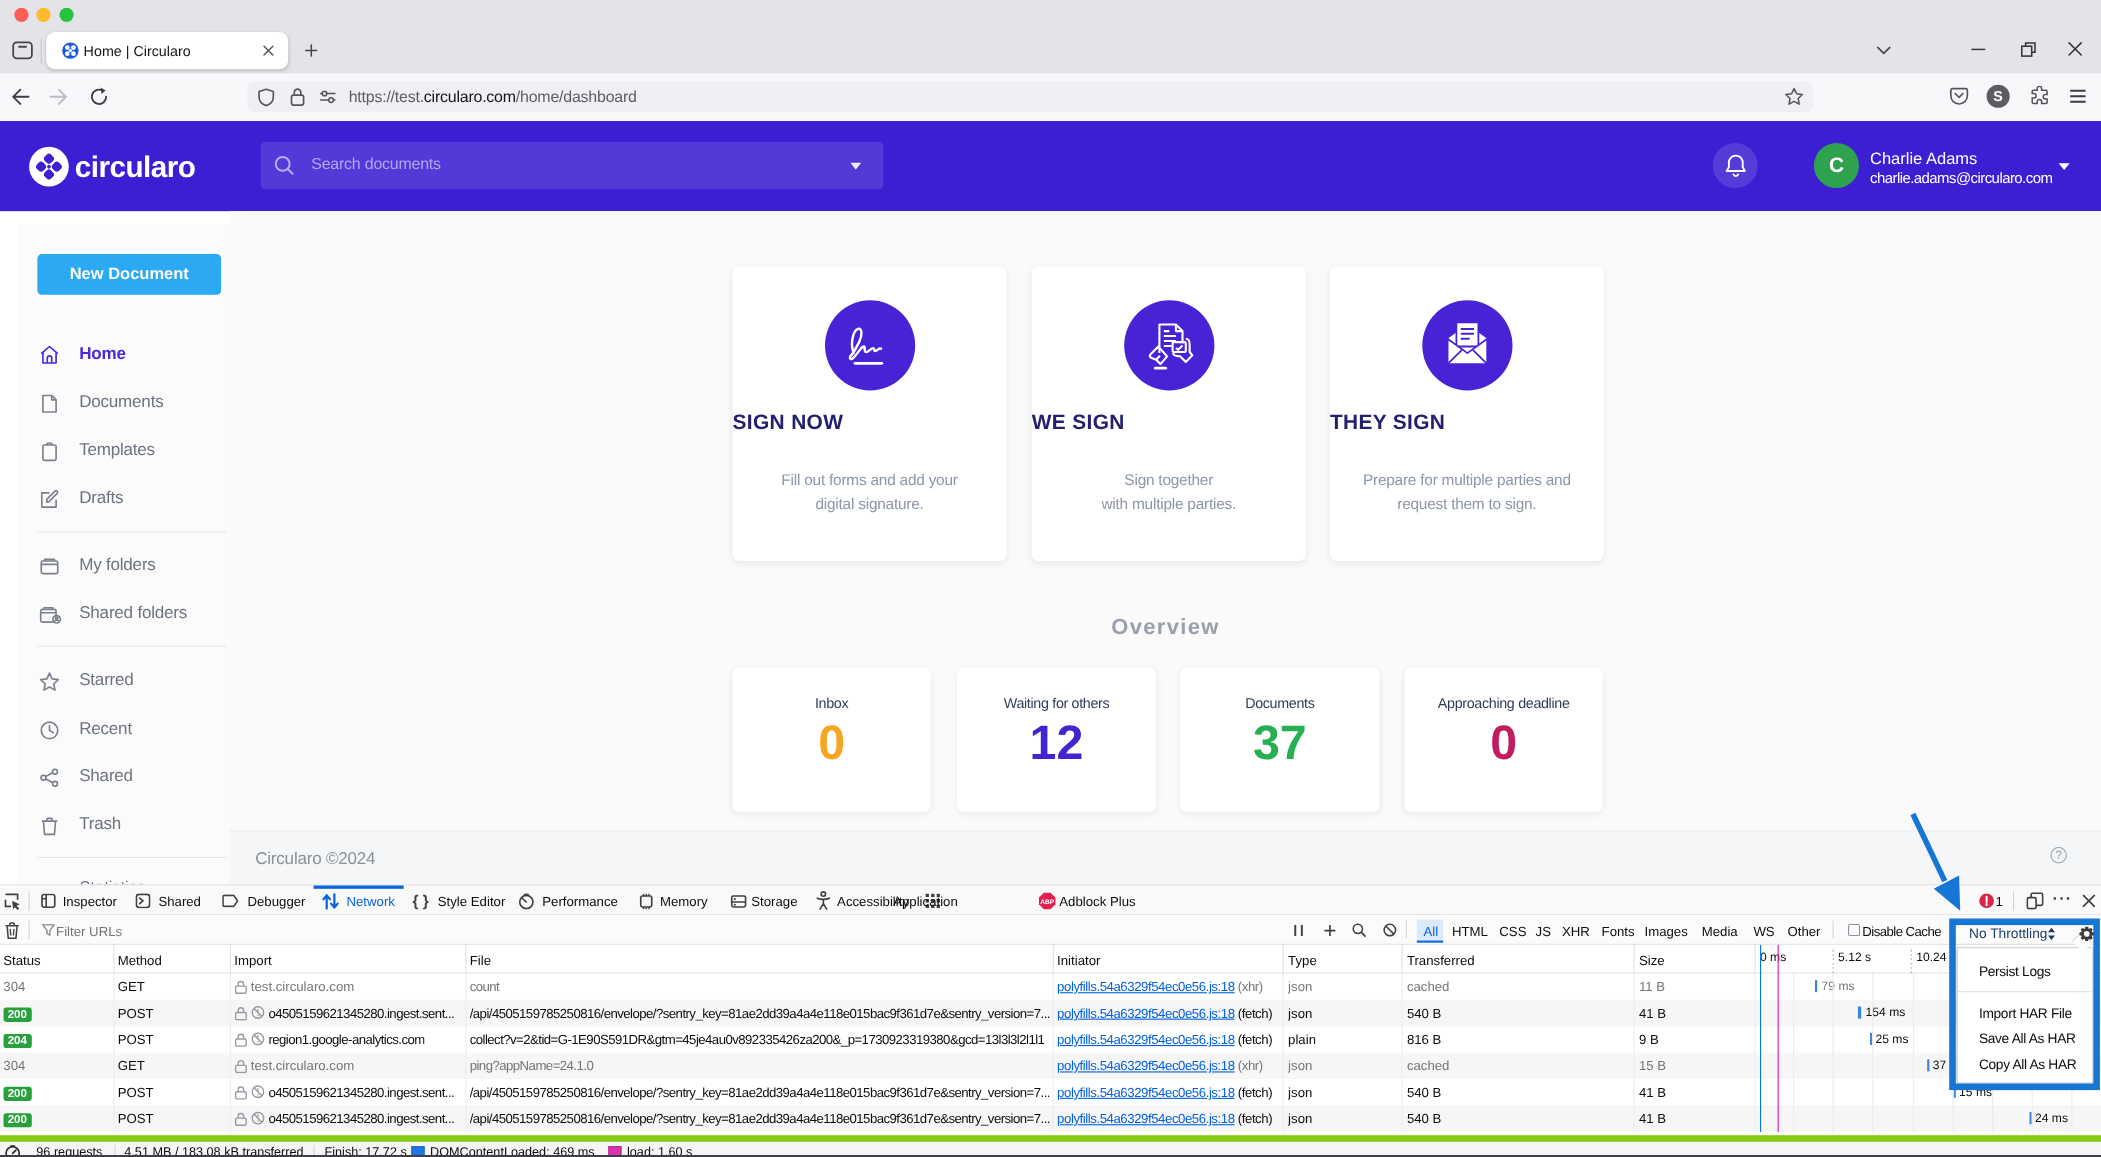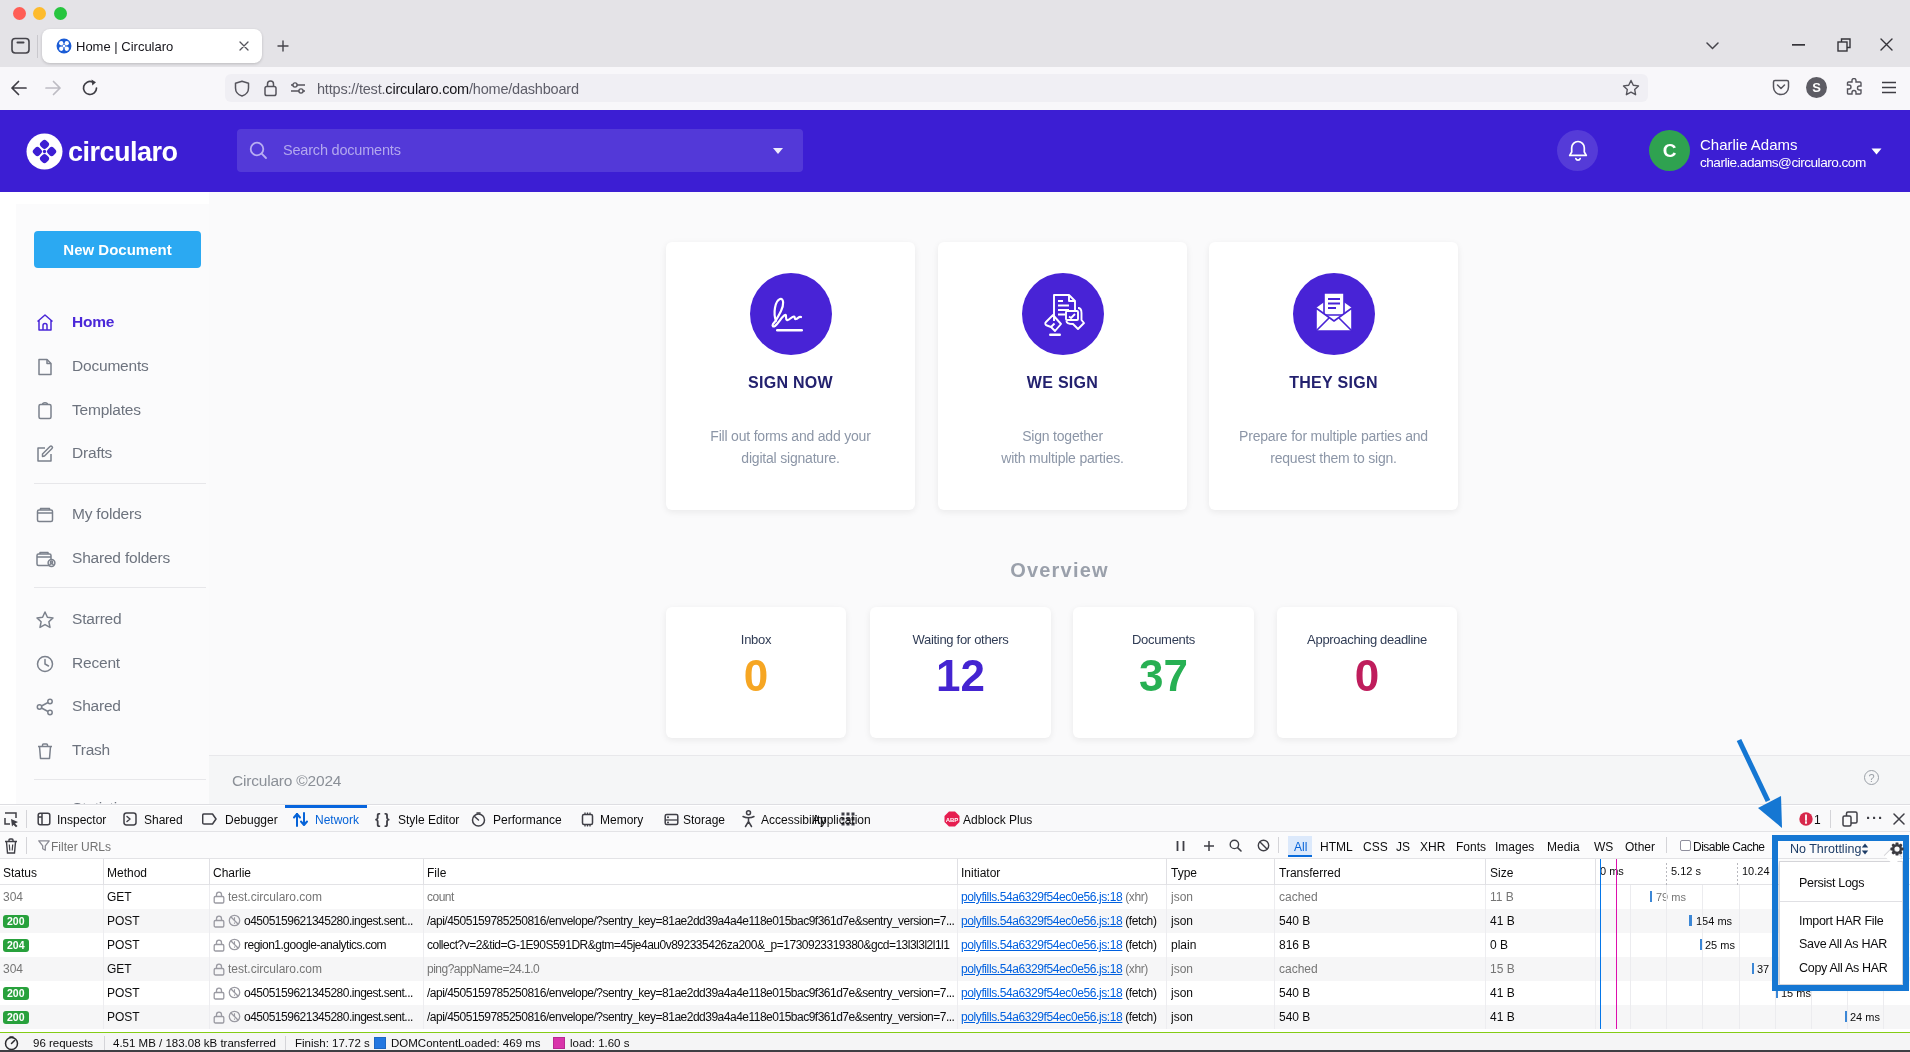--- a/index.html
+++ b/index.html
@@ -35,21 +35,21 @@
 .sitem { position:absolute; left:0; width:208px; height:24px; color:#6d737e; font-size:15.5px; letter-spacing:-0.2px; }
 .sitem svg { position:absolute; left:19px; top:2px; }
 .sitem .lab { position:absolute; left:56px; top:2px; }
 .sitem.act { color:#4a27d8; font-weight:700; }
 .ssep { position:absolute; left:18px; width:172px; height:1px; background:#e7e7ea; }
 
 
 #main { position:absolute; left:209px; top:192px; width:1701px; height:612px; background:#fafafb; }
 .card { position:absolute; top:50px; width:249px; height:268px; background:#fff; border-radius:6px; box-shadow:0 2px 7px rgba(0,0,0,.07); }
 .ccirc { position:absolute; left:50%; margin-left:-41px; top:31px; width:82px; height:82px; border-radius:50%; background:#4823d6; }
-.chead { position:absolute; left:0; top:132px; width:100%; text-align:center; font-size:16px; font-weight:800; color:#23216f; letter-spacing:0.3px; }
+.chead { position:absolute; left:0; top:132px; width:100%; font-size:19px; font-weight:800; color:#23216f; letter-spacing:0.3px; }
 .cdesc { position:absolute; left:0; top:184px; width:100%; text-align:center; font-size:14px; letter-spacing:-0.2px; line-height:21.5px; color:#8c96a7; }
 #ovtitle { position:absolute; left:0; top:367px; width:1701px; text-align:center; font-size:20px; font-weight:800; color:#9aa0ab; letter-spacing:1.2px; }
 .scard { position:absolute; top:415px; height:131px; background:#fff; border-radius:6px; box-shadow:0 2px 7px rgba(0,0,0,.07); text-align:center; }
 .scard .slab { position:absolute; top:25px; width:100%; font-size:13px; letter-spacing:-0.3px; color:#303c55; }
 .scard .snum { position:absolute; top:44px; width:100%; font-size:44px; font-weight:700; }
 #footline { position:absolute; left:0; top:563px; width:1701px; height:1px; background:#e8e8eb; }
 #footer { position:absolute; left:0; top:564px; width:1701px; height:48px; background:#f5f6f7; }
 #footer .cop { position:absolute; left:23px; top:16px; font-size:15.5px; letter-spacing:-0.2px; color:#8b9097; }
 #help { position:absolute; left:1655px; top:14px; width:15px; height:15px; border-radius:50%; border:1.4px solid #9aa0a7; color:#9aa0a7; font-size:11px; text-align:center; line-height:14px; }
 
@@ -67,21 +67,21 @@
 .row.odd { background:#f6f6f7; }
 .row .c { position:absolute; top:5px; white-space:nowrap; overflow:hidden; }
 .row .cfile { left:427px; width:529px; letter-spacing:-0.5px; }
 .row .gray, .gray { color:#757575; }
 .badge { display:inline-block; background:#28a13c; color:#fff; font-size:10.5px; font-weight:700; border-radius:3px; padding:1px 4px 1px; line-height:11px; }
 .lnk { color:#0060df; text-decoration:underline; }
 .colline { position:absolute; top:80px; height:144px; width:1px; background:#ededf0; }
 .gridline { position:absolute; top:80px; height:144px; width:1px; background:#ececef; }
 .tick { position:absolute; width:1.5px; height:11px; background:#3c87d6; }
 .wf { font-size:11px; top:6px !important; }
-#dstatus { position:absolute; left:0; top:227px; width:1910px; height:21px; background:#f5f5f6; border-top:1px solid #84cc16; }
+#dstatus { position:absolute; left:0; top:227px; width:1910px; height:21px; background:#f5f5f6; border-top:6px solid #84cc16; }
 #dstatus .s { position:absolute; top:4px; font-size:11.5px; white-space:nowrap; }
 #bottomedge { position:absolute; left:0; top:1050px; width:1910px; height:2px; background:#3f3f44; }
 
 
 #hlbox { position:absolute; left:1772px; top:835px; width:137px; height:156px; border:6px solid #1577d3; }
 #menu { position:absolute; left:1779px; top:861px; width:124px; height:124px; background:#fff; border:1px solid #d4d4d8; box-shadow:-3px 3px 6px rgba(0,0,0,.16); }
 #menu .mi { position:absolute; left:19px; font-size:12.5px; letter-spacing:-0.3px; color:#0c0c0d; white-space:nowrap; }
 #menu .msep { position:absolute; left:0; top:39px; width:122px; height:1px; background:#e0e0e4; }
 </style>
 </head>
@@ -482,21 +482,21 @@
       <div class="t" style="left:1594px;">WS</div>
       <div class="t" style="left:1625px;">Other</div>
       <div class="t" style="left:1693px; letter-spacing:-0.5px;">Disable Cache</div>
       <div style="position:absolute; left:1680px; top:8px; width:11px; height:11px; border:1px solid #8f8f9d; border-radius:2px; background:#fff;"></div>
       <div style="position:absolute; left:1666px; top:5px; width:1px; height:16px; background:#d4d4d8;"></div>
       <div style="position:absolute; left:1288px; top:23px; width:24px; height:2px; background:#0a6cdc;"></div>
     </div>
     <div id="dhead">
       <div class="h" style="left:3px;">Status</div>
       <div class="h" style="left:107px;">Method</div>
-      <div class="h" style="left:213px;">Charlie</div>
+      <div class="h" style="left:213px;">Import</div>
       <div class="h" style="left:427px;">File</div>
       <div class="h" style="left:961px;">Initiator</div>
       <div class="h" style="left:1171px;">Type</div>
       <div class="h" style="left:1279px;">Transferred</div>
       <div class="h" style="left:1490px;">Size</div>
       <div class="h wf" style="left:1600px;">0 ms</div>
       <div class="h wf" style="left:1671px;">5.12 s</div>
       <div class="h wf" style="left:1742px;">10.24</div>
     </div>
 
@@ -547,21 +547,21 @@
         <svg class="abs" style="left:228px; top:5px;" width="13" height="13" viewBox="0 0 13 13">
           <circle cx="6.5" cy="6.5" r="5.2" fill="none" stroke="#9a9aa2" stroke-width="1.3"></circle>
           <path d="M2.8 2.8 L10.2 10.2" stroke="#9a9aa2" stroke-width="1.3"></path>
           <path d="M6.5 3.2 v3.2 M6.5 8.4 v1.4" stroke="#9a9aa2" stroke-width="1.1"></path>
         </svg>
         <span class="c" style="left:244px; letter-spacing:-0.5px;">region1.google-analytics.com</span>
       <span class="c cfile">collect?v=2&amp;tid=G-1E90S591DR&amp;gtm=45je4au0v892335426za200&amp;_p=1730923319380&amp;gcd=13l3l3l2l1l1</span>
       <span class="c" style="left:961px; letter-spacing:-0.4px;"><span class="lnk">polyfills.54a6329f54ec0e56.js:18</span> (fetch)</span>
       <span class="c" style="left:1171px;">plain</span>
       <span class="c" style="left:1279px;">816 B</span>
-      <span class="c" style="left:1490px;">0 B</span>
+      <span class="c" style="left:1490px;">9 B</span>
       <span class="tick" style="left:1700px; top:6px;"></span>
       <span class="c wf" style="left:1705px;">25 ms</span>
     </div>
     <div class="row odd" style="top:152px;">
       <span class="c gray" style="left:3px;">304</span>
       <span class="c" style="left:107px;">GET</span>
       <svg class="abs" style="left:213px; top:6px;" width="12" height="13" viewBox="0 0 12 13">
           <rect x="1.2" y="5.5" width="9.6" height="6.5" rx="1.2" fill="none" stroke="#9a9aa2" stroke-width="1.3"></rect>
           <path d="M3.5 5.5 V3.7 a2.5 2.5 0 0 1 5 0 V5.5" fill="none" stroke="#9a9aa2" stroke-width="1.3"></path>
         </svg>

